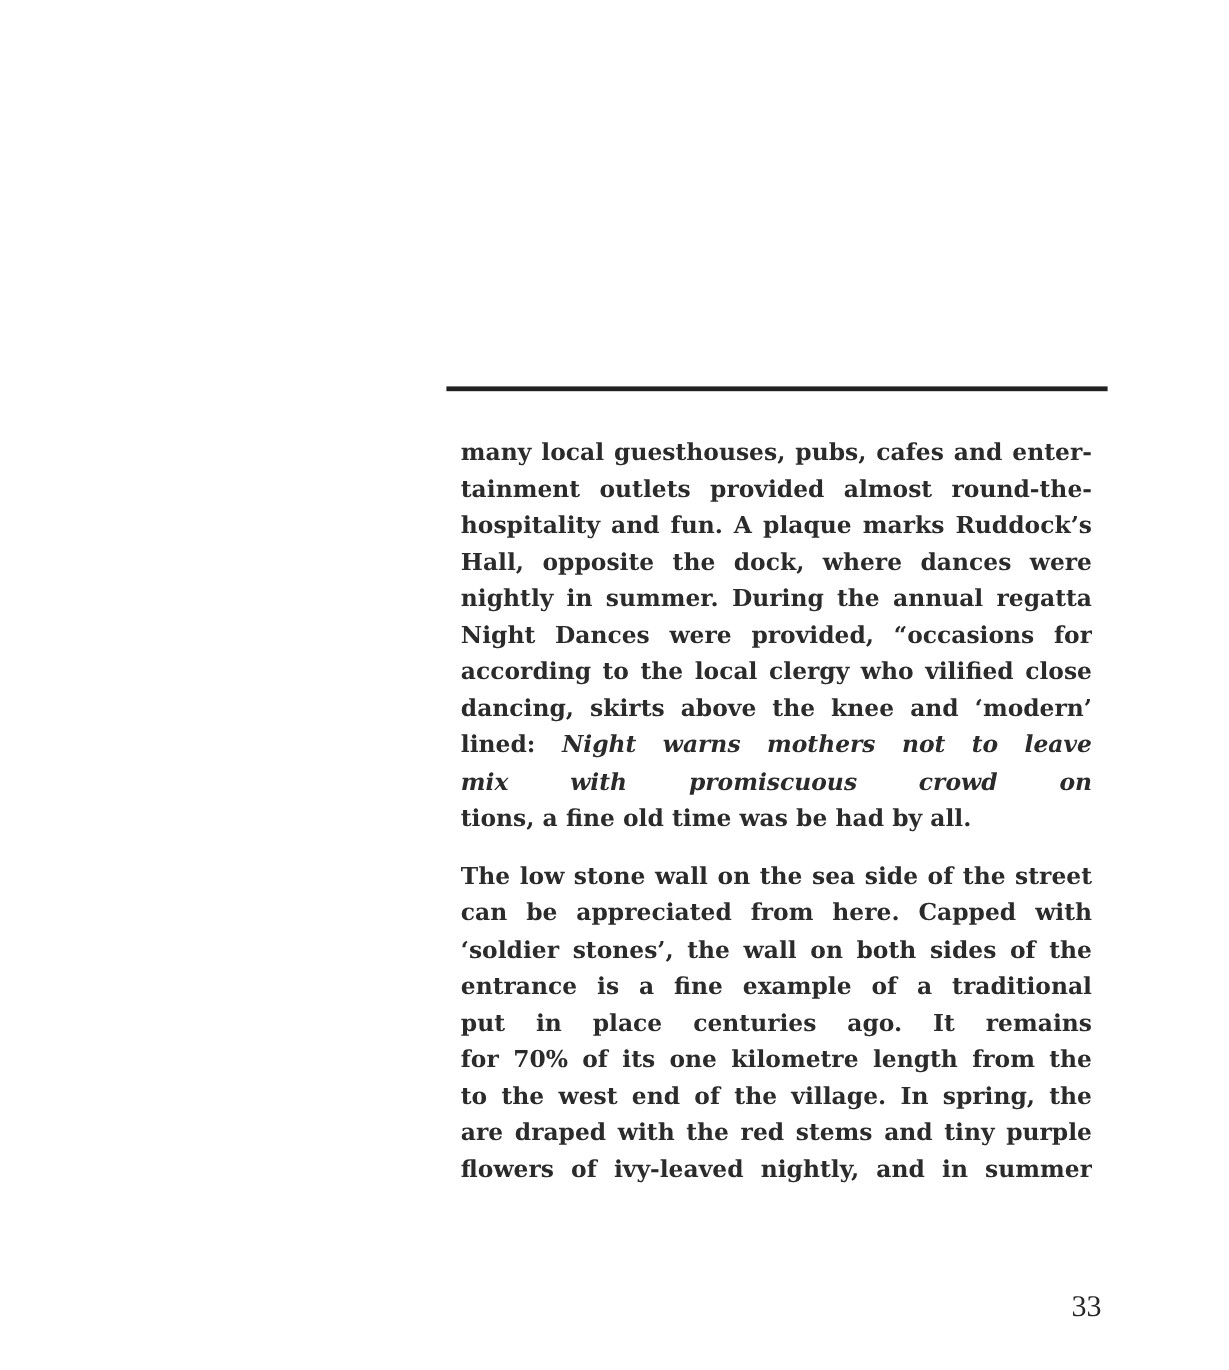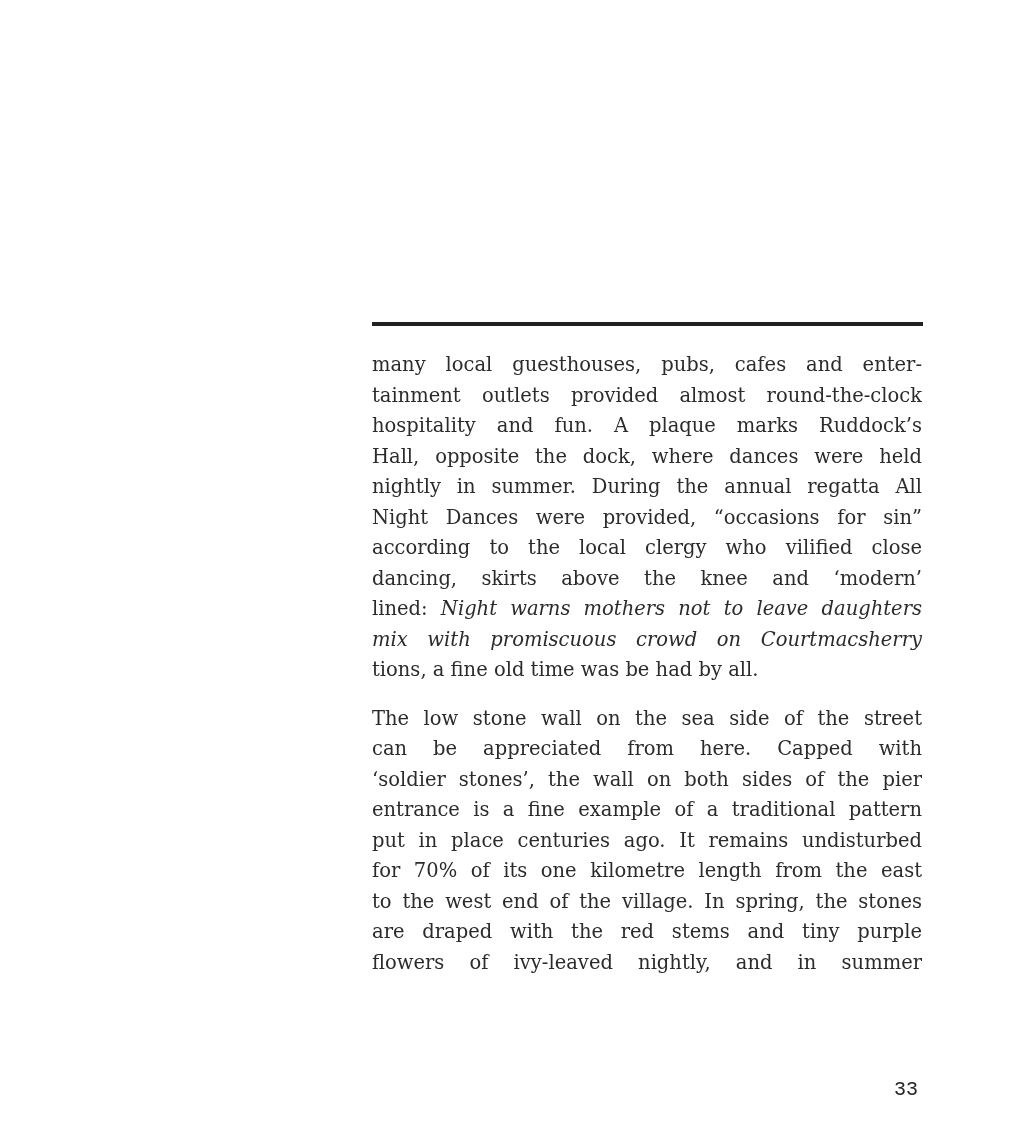--- a/index.html
+++ b/index.html
@@ -24,21 +24,21 @@
     height: 4px;
     background: #212121;
   }
   .text-block {
     position: absolute;
     left: 372px;
     top: 350px;
     width: 550px;
     font-size: 19.5px;
   }
-  .para { margin: 0; padding: 0; }
+  .para { margin: 12px; padding: 0; font-weight: bold; }
   .para + .para { margin-top: 18px; }
   .line {
     height: 30.5px;
     line-height: 30.5px;
     text-align: justify;
     text-align-last: justify;
     text-justify: inter-word;
     overflow: hidden;
   }
   .line.flush {
@@ -46,22 +46,22 @@
   }
   .italic { font-style: italic; }
   .folio {
     position: absolute;
     left: 372px;
     top: 1077px;
     width: 546px;
     height: 26px;
     line-height: 26px;
     text-align: right;
-    font-family: Liberation Mono, monospace;
-    font-size: 20px;
+    font-family: Liberation Serif, serif;
+    font-size: 25px;
     color: #262626;
   }
 </style>
 </head>
 <body>
 
 <div class="page" style="background: rgb(255, 255, 255); color: rgb(43, 43, 43);">
 
   <div class="rule" style="background: rgb(33, 33, 33);"></div>
 

